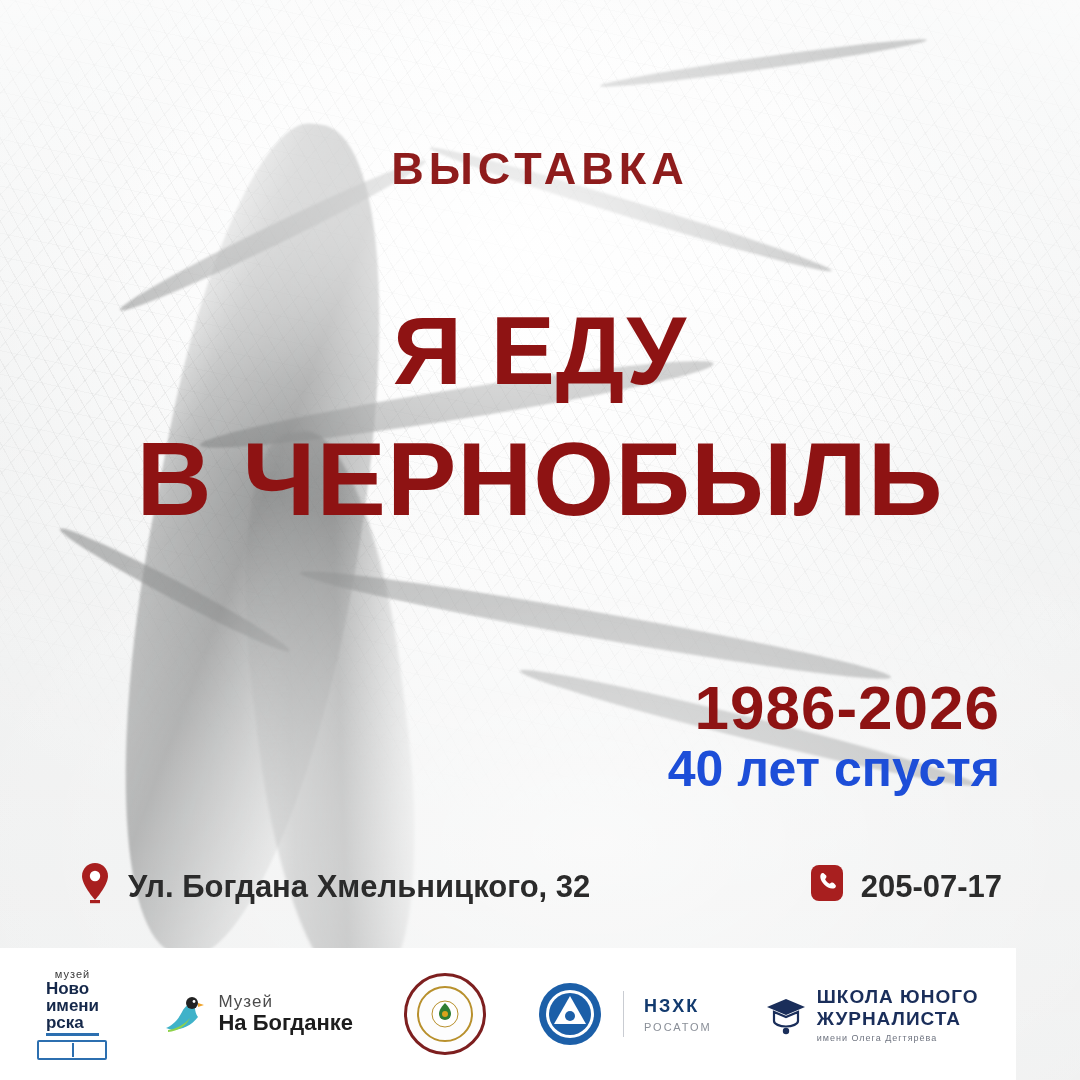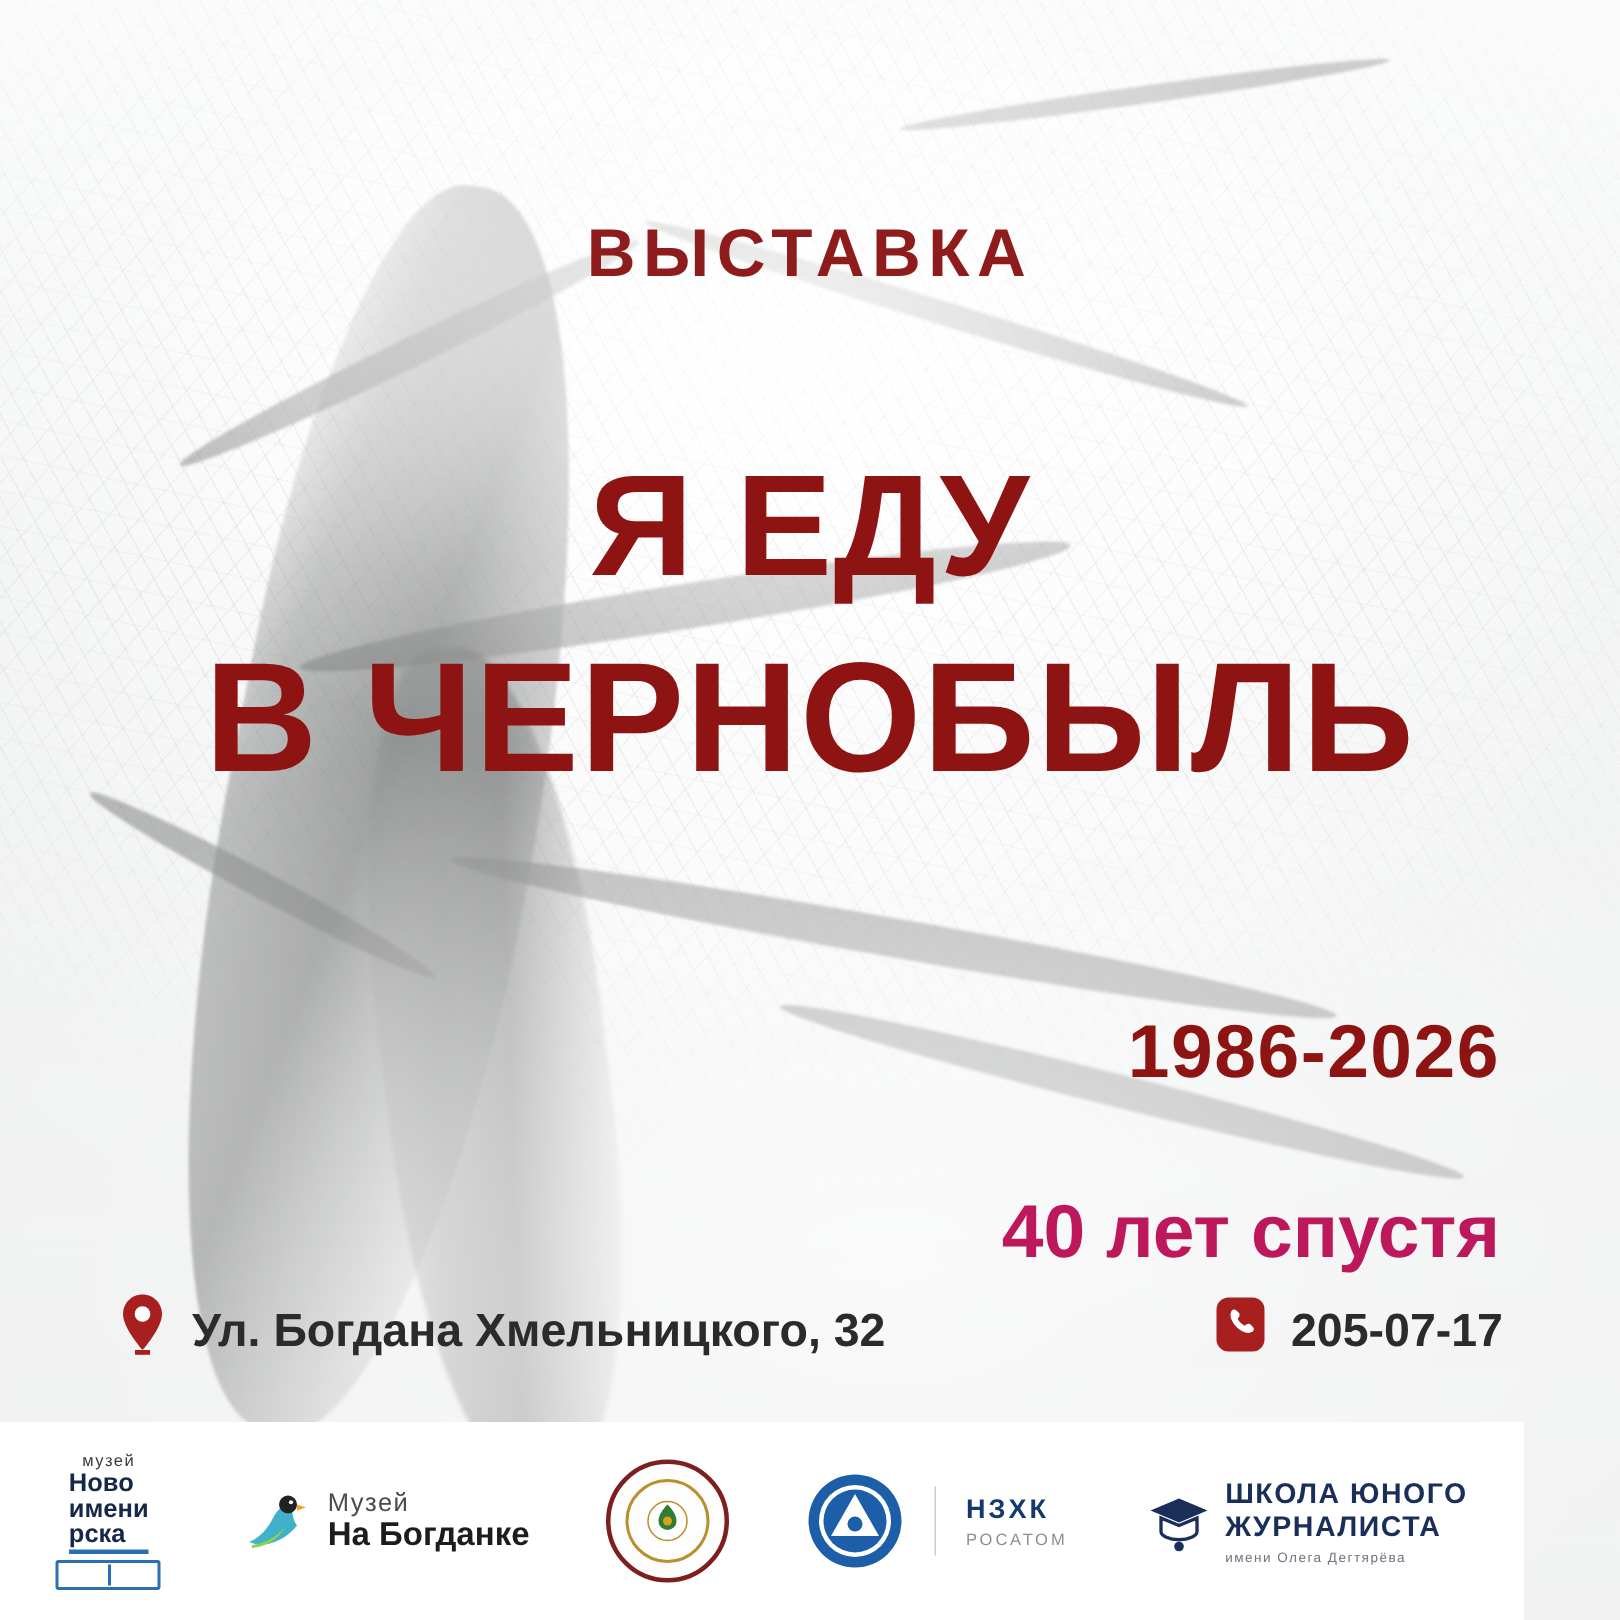--- a/index.html
+++ b/index.html
@@ -111,30 +111,30 @@
   }
   .title .line2 { display: block; font-size: 104px; }
 
   .years {
     position: absolute;
     top: 675px;
     right: 80px;
     text-align: left;
     color: #8e1313;
     font-weight: 800;
-    font-size: 50px;
+    font-size: 62px;
     letter-spacing: 1px;
     line-height: 1.05;
   }
   .years-sub {
     position: absolute;
-    top: 792px;
+    top: 740px;
     right: 80px;
     text-align: left;
-    color: #be185d;
+    color: #1d4ed8;
     font-weight: 800;
     font-size: 50px;
   }
 
   
   .contact {
     position: absolute;
     left: 0;
     right: 0;
     top: 856px;

